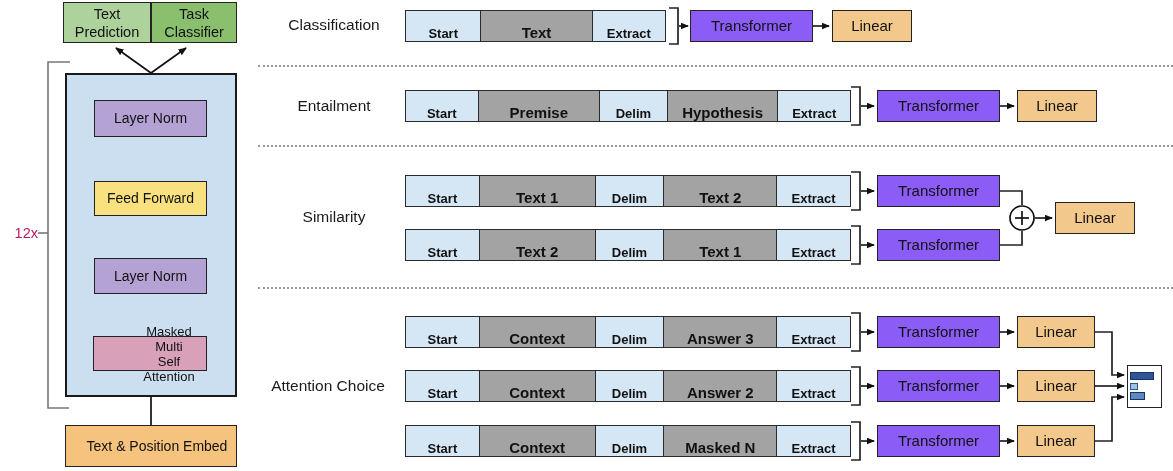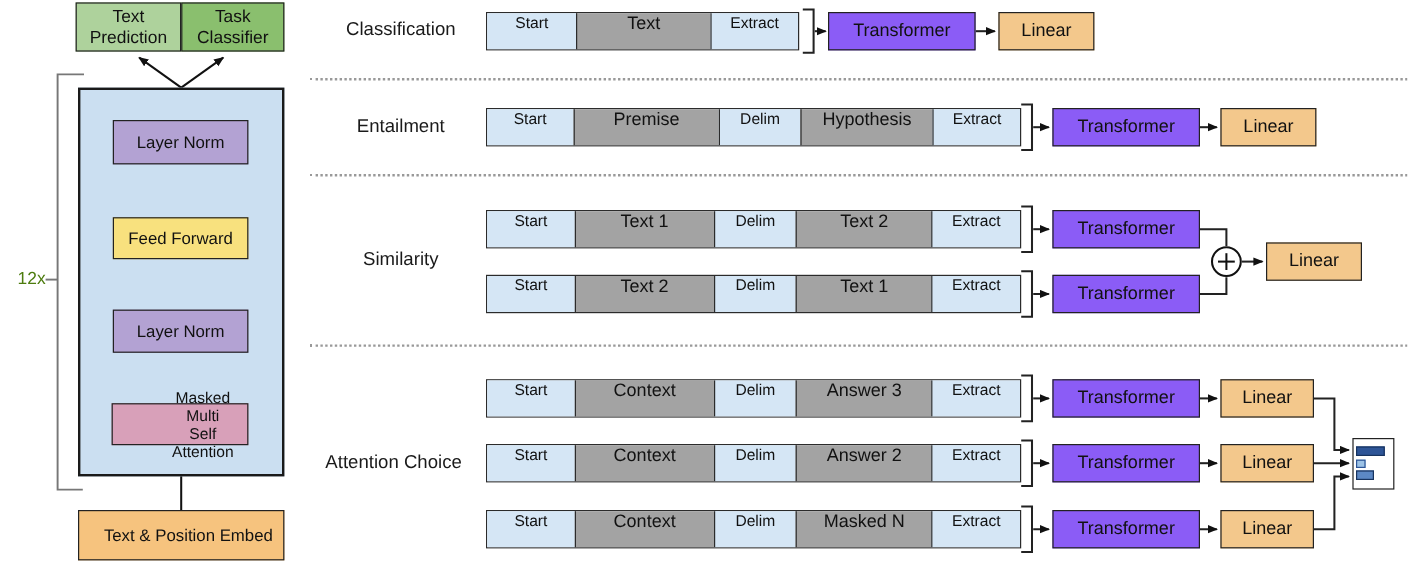--- a/index.html
+++ b/index.html
@@ -20,30 +20,30 @@
   .pink{background:#d8a0b9;}
   .orange{background:#f6c37e;}
   .transformer{background:#8b5cf6;font-size:15px;}
   .linear{background:#f3c88c;font-size:15px;}
   .head-label{font-size:14.5px;line-height:18px;}
   .blk-label{font-size:14px;}
   .attn-label{font-size:13px;line-height:15px;}
   .task-label{position:absolute;box-sizing:border-box;font-size:15.5px;text-align:center;color:#1a1a1a;}
   .strip{position:absolute;box-sizing:border-box;display:flex;border:1.6px solid #2b2b2b;background:#fff;}
   .cell{
-    box-sizing:border-box;display:flex;align-items:flex-start;justify-content:center;
-    border-left:1.3px solid #2b2b2b;height:100%;
+    box-sizing:border-box;display:flex;align-items:flex-end;justify-content:center;
+    border-left:1.3px solid #2b2b2b;height:100%;font-weight:bold;
   }
   .cell:first-child{border-left:none;}
   .cell.small{font-size:13px;}
   .cell.field{font-size:15px;}
   .tok-blue{background:#d5e6f5;}
   .tok-lav{background:#a3a3a3;}
   .dotted-sep{position:absolute;box-sizing:border-box;height:0;border-top:2px dotted #999;}
-  .repeat-label{position:absolute;font-size:14.5px;color:#4d7c0f;}
+  .repeat-label{position:absolute;font-size:14.5px;color:#be185d;}
   .barchart{position:absolute;box-sizing:border-box;background:#fff;border:1.6px solid #222;}
   .bar{position:absolute;box-sizing:border-box;}
 </style>
 </head>
 <body>
 
 <div class="canvas">
 
   <svg class="lines-svg" width="1173" height="471" viewBox="0 0 1173 471">
     <defs>

